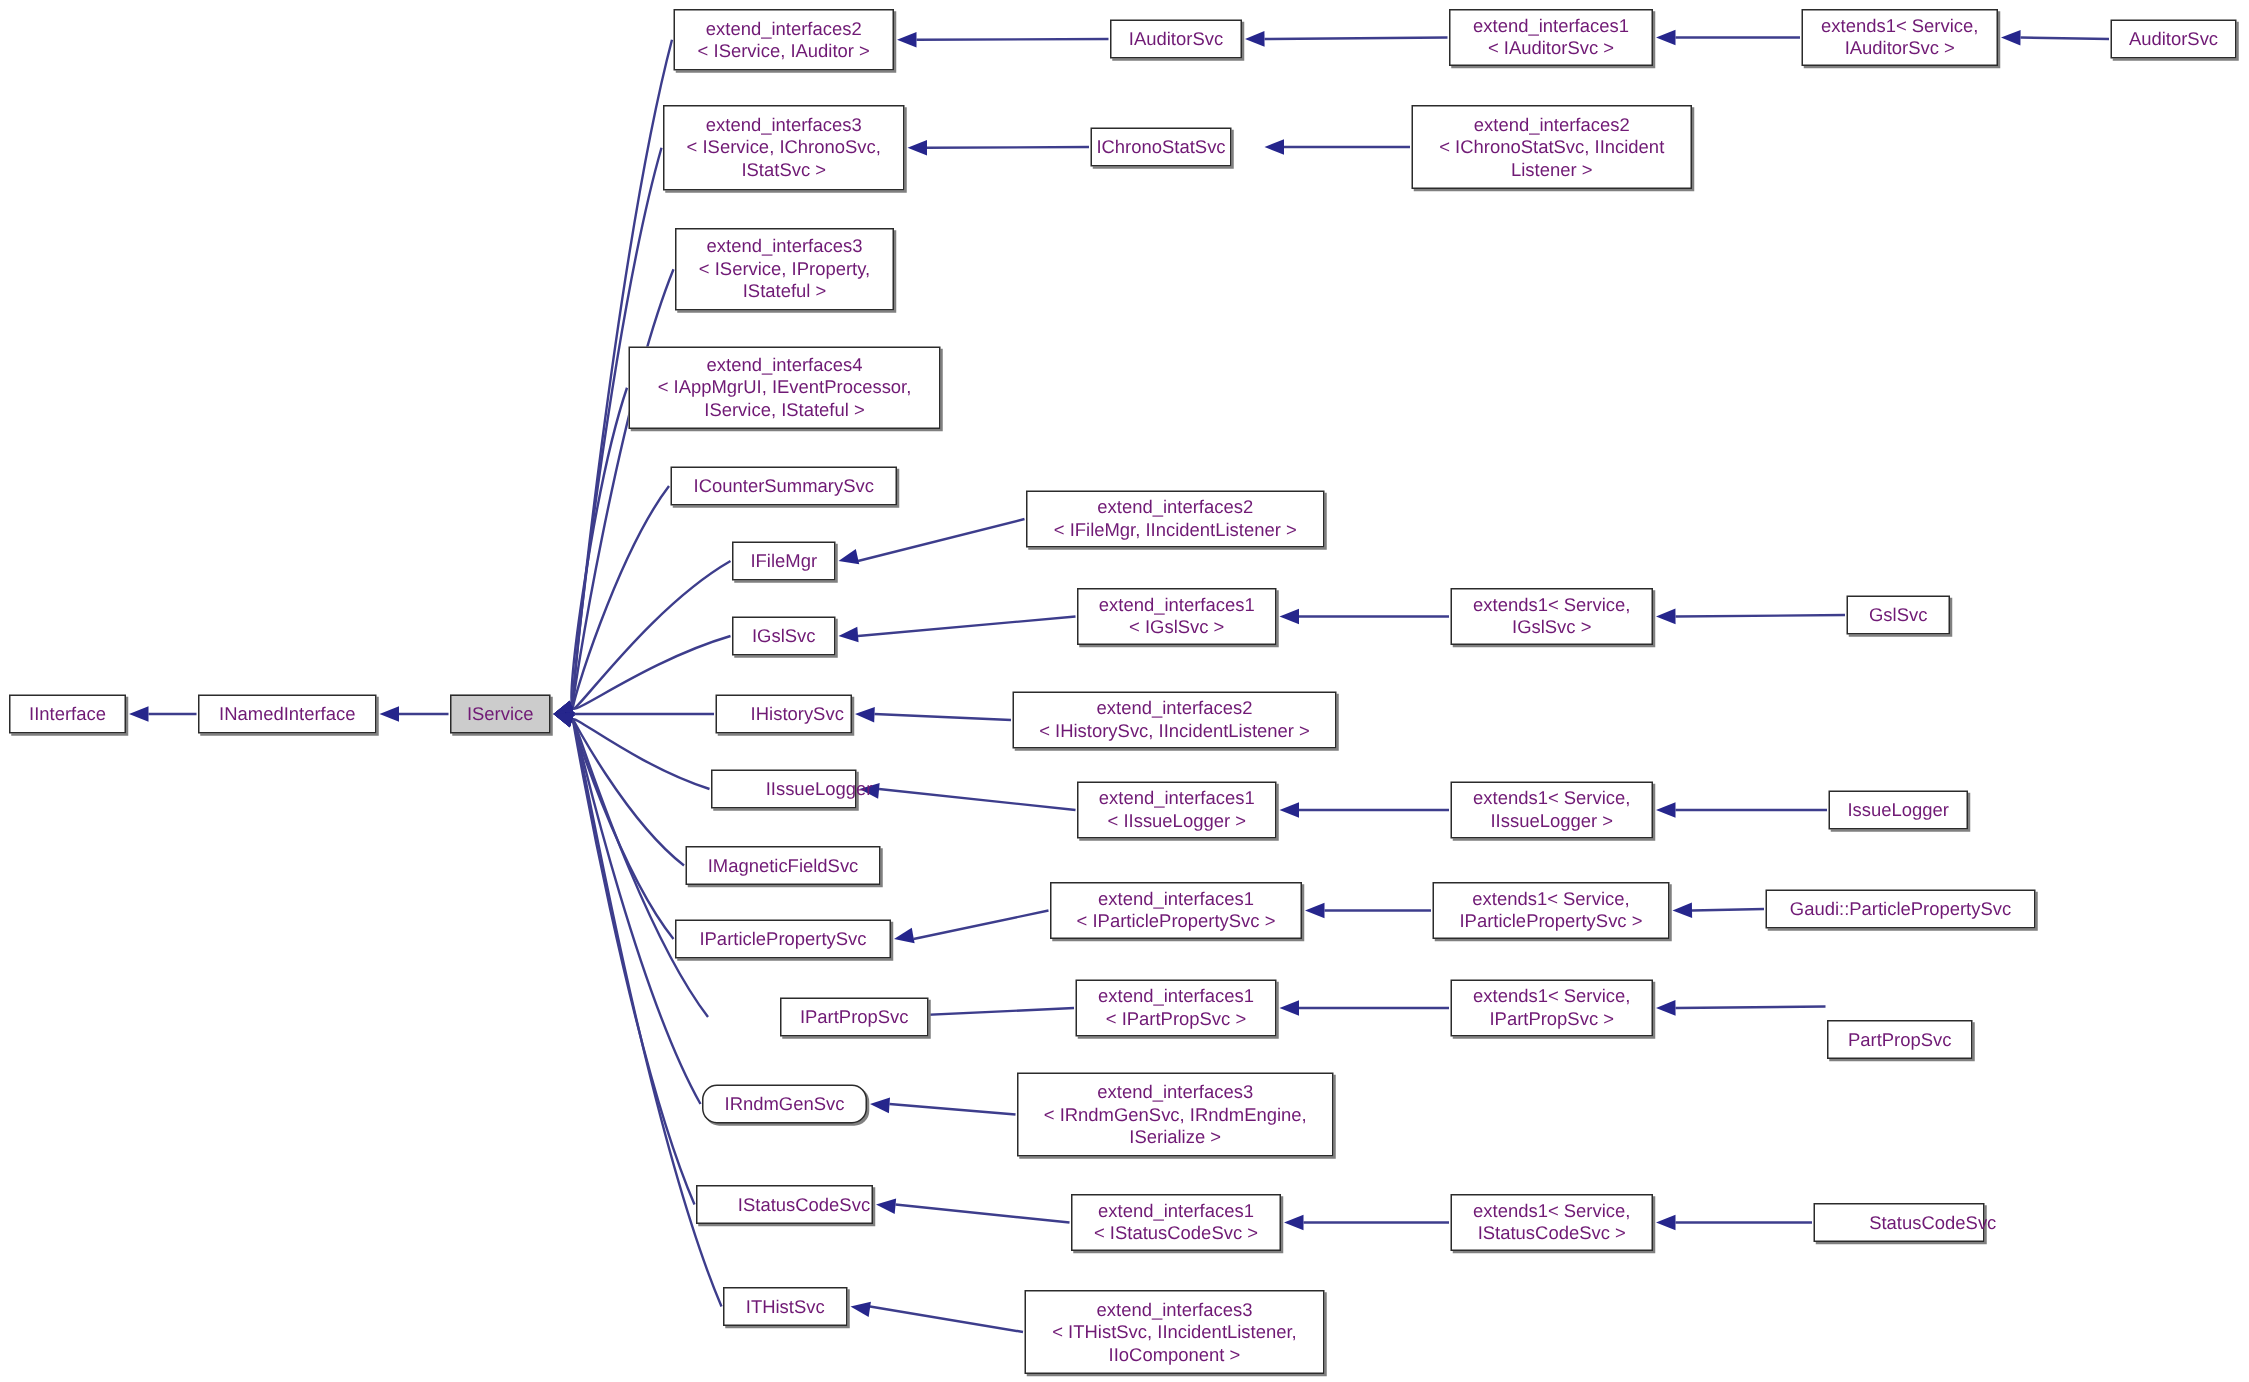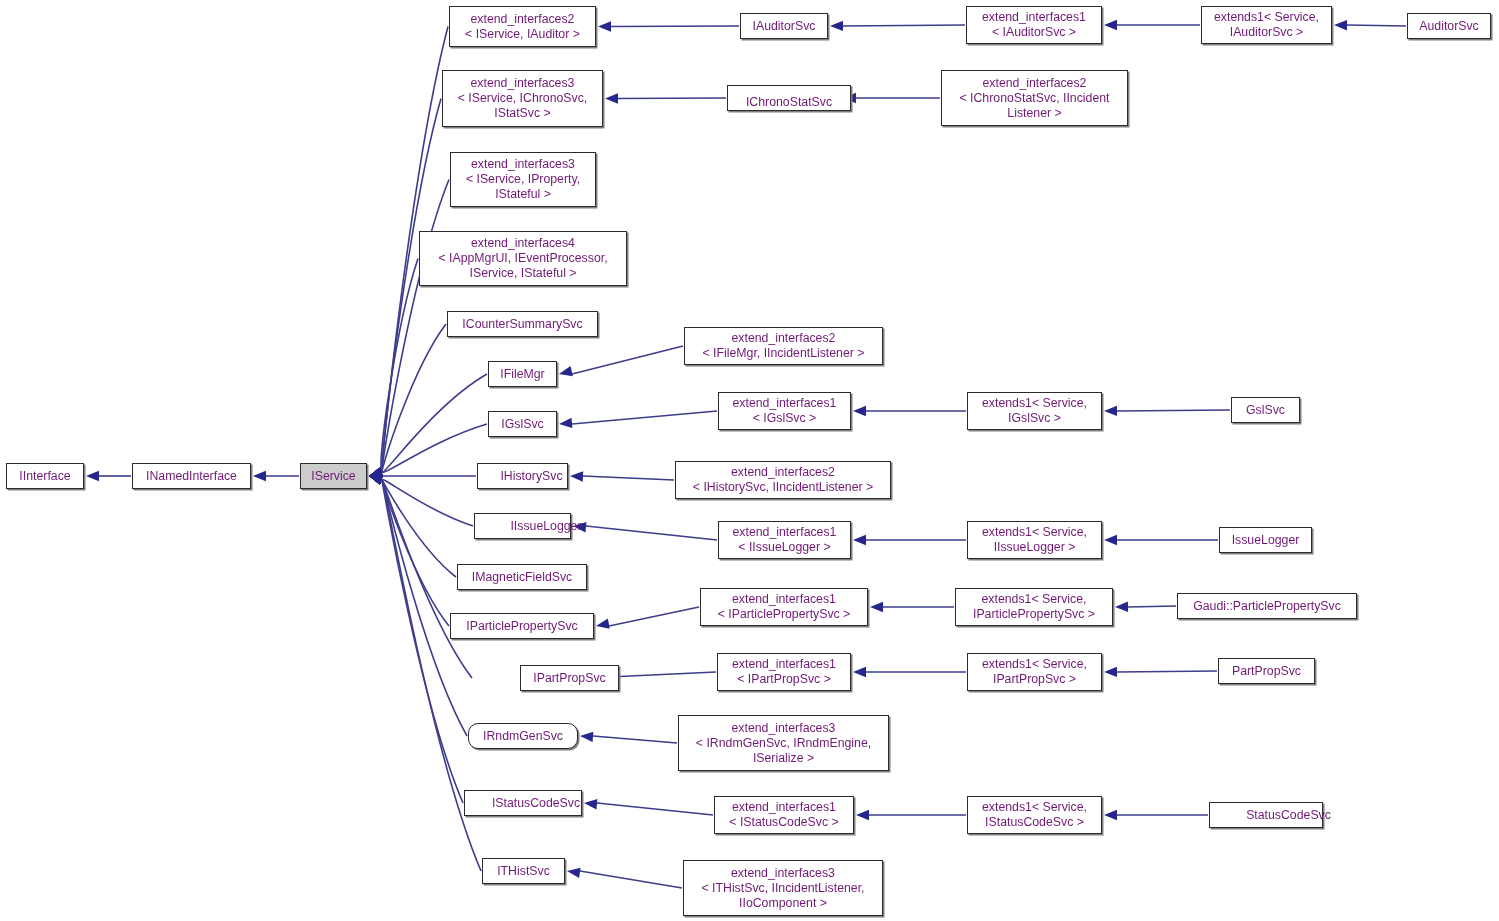--- a/index.html
+++ b/index.html
@@ -142,21 +142,21 @@
       <div class="node" style="left: 488px; top: 411px; width: 69px; height: 26px;"><span>IGslSvc</span></div>
       <div class="node" style="left: 477px; top: 463px; width: 91px; height: 26px; padding-left: 18px;"><span>IHistorySvc</span></div>
       <div class="node" style="left: 474px; top: 513px; width: 97px; height: 26px; padding-left: 47px;"><span>IIssueLogger</span></div>
       <div class="node" style="left: 457px; top: 564px; width: 130px; height: 26px; text-align: right;"><span>IMagneticFieldSvc</span></div>
       <div class="node" style="left: 450px; top: 613px; width: 144px; height: 26px;"><span>IParticlePropertySvc</span></div>
       <div class="node" style="left: 473px; top: 665px; width: 99px; height: 26px; margin-left: 47px;"><span>IPartPropSvc</span></div>
       <div class="node" style="left: 468px; top: 723px; width: 110px; height: 26px; border-radius: 10px;"><span>IRndmGenSvc</span></div>
       <div class="node" style="left: 464px; top: 790px; width: 118px; height: 26px; padding-left: 26px;"><span>IStatusCodeSvc</span></div>
       <div class="node" style="left: 482px; top: 858px; width: 83px; height: 26px;"><span>ITHistSvc</span></div>
       <div class="node" style="left: 740px; top: 13px; width: 88px; height: 26px;"><span>IAuditorSvc</span></div>
-      <div class="node" style="left: 727px; top: 85px; width: 124px; height: 26px; align-items: flex-end;"><span>IChronoStatSvc</span></div>
+      <div class="node" style="left: 727px; top: 85px; width: 94px; height: 26px;"><span>IChronoStatSvc</span></div>
       <div class="node" style="left: 684px; top: 327px; width: 199px; height: 38px;"><span>extend_interfaces2
 &lt; IFileMgr, IIncidentListener &gt;</span></div>
       <div class="node" style="left: 718px; top: 392px; width: 133px; height: 38px;"><span>extend_interfaces1
 &lt; IGslSvc &gt;</span></div>
       <div class="node" style="left: 675px; top: 461px; width: 216px; height: 38px;"><span>extend_interfaces2
 &lt; IHistorySvc, IIncidentListener &gt;</span></div>
       <div class="node" style="left: 718px; top: 521px; width: 133px; height: 38px;"><span>extend_interfaces1
 &lt; IIssueLogger &gt;</span></div>
       <div class="node" style="left: 700px; top: 588px; width: 168px; height: 38px;"><span>extend_interfaces1
 &lt; IParticlePropertySvc &gt;</span></div>
@@ -184,16 +184,16 @@
       <div class="node" style="left: 967px; top: 653px; width: 135px; height: 38px;"><span>extends1&lt; Service,
 IPartPropSvc &gt;</span></div>
       <div class="node" style="left: 967px; top: 796px; width: 135px; height: 38px;"><span>extends1&lt; Service,
 IStatusCodeSvc &gt;</span></div>
       <div class="node" style="left: 1201px; top: 6px; width: 131px; height: 38px;"><span>extends1&lt; Service,
 IAuditorSvc &gt;</span></div>
       <div class="node" style="left: 1407px; top: 13px; width: 84px; height: 26px;"><span>AuditorSvc</span></div>
       <div class="node" style="left: 1231px; top: 397px; width: 69px; height: 26px;"><span>GslSvc</span></div>
       <div class="node" style="left: 1219px; top: 527px; width: 93px; height: 26px;"><span>IssueLogger</span></div>
       <div class="node" style="left: 1177px; top: 593px; width: 180px; height: 26px;"><span>Gaudi::ParticlePropertySvc</span></div>
-      <div class="node" style="left: 1218px; top: 658px; width: 97px; height: 26px;"><span>PartPropSvc</span></div>
+      <div class="node" style="left: 1218px; top: 680px; width: 97px; height: 26px;"><span>PartPropSvc</span></div>
       <div class="node" style="left: 1209px; top: 802px; width: 114px; height: 26px; padding-left: 45px;"><span>StatusCodeSvc</span></div>
     </div>
 </div>
 
 </body></html>

